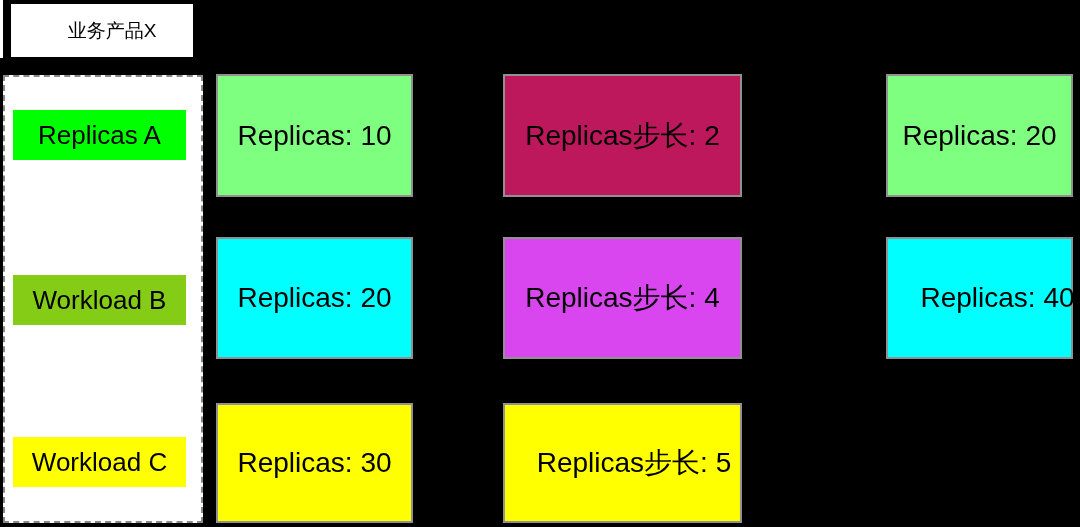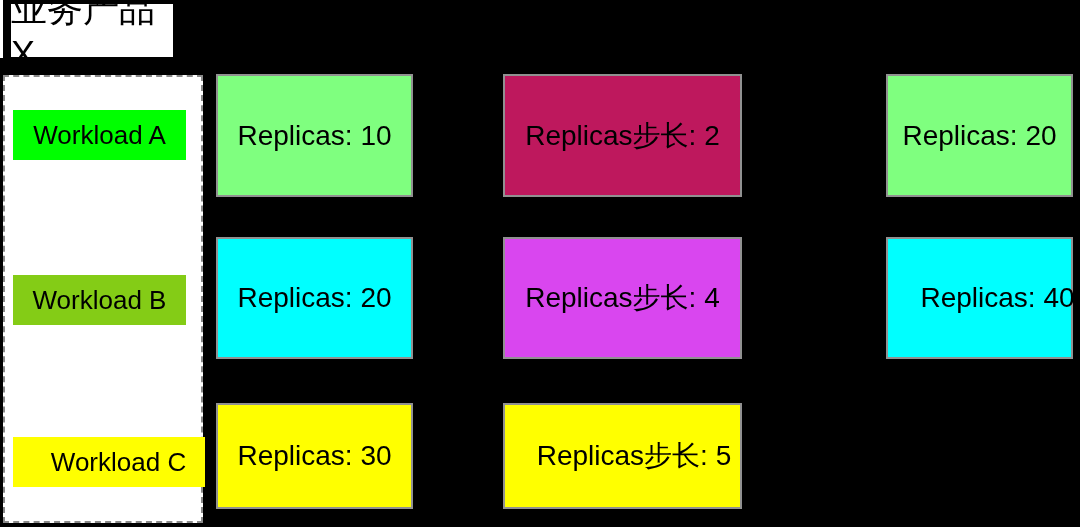--- a/index.html
+++ b/index.html
@@ -18,69 +18,70 @@
     left: 0; top: 0;
     width: 3px; height: 58px;
     background: #ffffff;
   }
   .titlebox {
     position: absolute;
     left: 11px; top: 4px;
     width: 162px; height: 53px;
     background: #ffffff;
     display: flex; align-items: center; justify-content: center;
-    font-size: 36px;
+    font-size: 19px;
     font-weight: 400;
+    padding-left: 20px;
   }
   .workload-panel {
     position: absolute;
     left: 3px; top: 75px;
     width: 200px; height: 448px;
     box-sizing: border-box;
     background: #ffffff;
     border: 2px dashed #8a8a8a;
   }
   .wl-label {
     position: absolute;
     left: 8px;
     width: 173px; height: 50px;
     display: flex; align-items: center; justify-content: center;
     font-size: 26px;
   }
   .wl-a { top: 33px; }
   .wl-b { top: 198px; }
-  .wl-c { top: 360px; padding-left: 19px; }
+  .wl-c { top: 360px; }
   .box {
     position: absolute;
     box-sizing: border-box;
     border: 2px solid #919191;
     display: flex; align-items: center; justify-content: center;
     font-size: 28px;
     white-space: nowrap;
   }
   .col1 { left: 216px; width: 197px; }
   .col2 { left: 503px; width: 239px; }
   .col3 { left: 886px; width: 187px; }
   .row1 { top: 74px;  height: 123px; }
   .row2 { top: 237px; height: 122px; }
-  .row3 { top: 403px; height: 106px; }
+  .row3 { top: 403px; height: 120px; }
 </style>
 </head>
 <body>
 
 <div class="canvas" style="background: rgb(0, 0, 0);">
 
   <div class="edge-artifact"></div>
 
   <div class="titlebox" style="background: rgb(255, 255, 255);">
     <span>业务产品X</span>
   </div>
 
   <div class="workload-panel" style="background: rgb(255, 255, 255); border-color: rgb(138, 138, 138);">
-    <div class="wl-label wl-a" style="background: rgb(0, 255, 0);">Workload A</div>
+    <div class="wl-label wl-a" style="background: rgb(0, 255, 0);">Replicas A</div>
     <div class="wl-label wl-b" style="background: #84cc16;">Workload B</div>
     <div class="wl-label wl-c" style="background: rgb(255, 255, 0);">Workload C</div>
   </div>
 
   <div class="box col1 row1" style="background: rgb(127, 255, 127); border-color: rgb(145, 145, 145);">Replicas: 10</div>
   <div class="box col2 row1" style="background: #be185d; border-color: rgb(145, 145, 145);">Replicas步长: 2</div>
   <div class="box col3 row1" style="background: rgb(127, 255, 127); border-color: rgb(145, 145, 145);">Replicas: 20</div>
 
   <div class="box col1 row2" style="background: rgb(0, 255, 255); border-color: rgb(145, 145, 145);">Replicas: 20</div>
   <div class="box col2 row2" style="background: #d946ef; border-color: rgb(145, 145, 145);">Replicas步长: 4</div>

